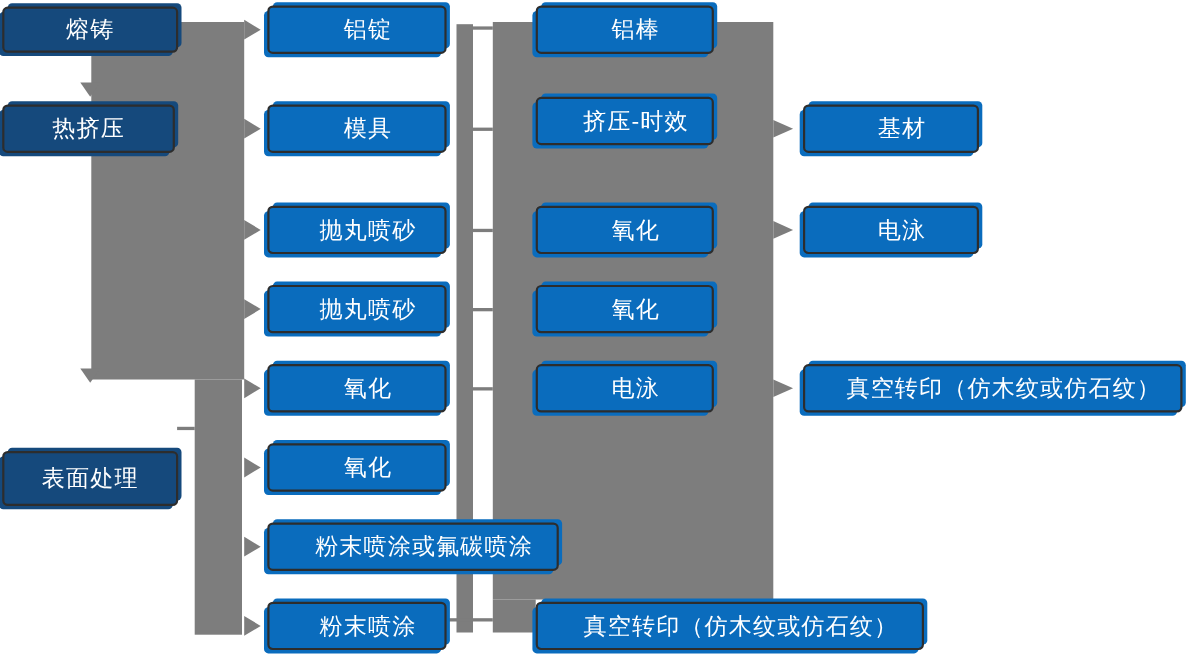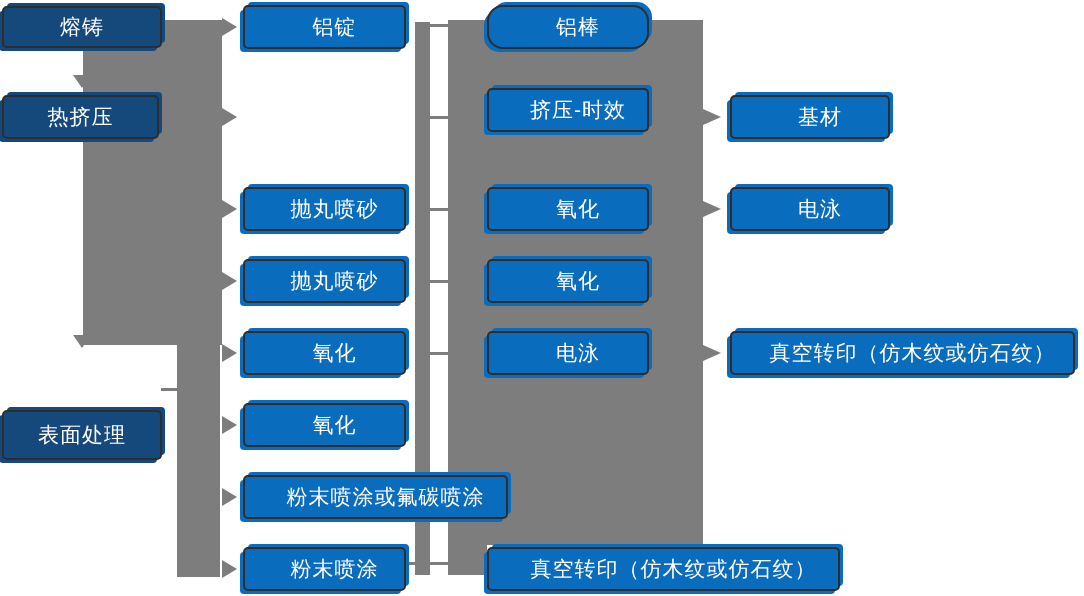--- a/index.html
+++ b/index.html
@@ -67,28 +67,29 @@
 
   <div class="arr-r2" style="left:703px;top:109px;"></div>
   <div class="arr-r2" style="left:703px;top:201px;"></div>
   <div class="arr-r2" style="left:703px;top:345px;"></div>
 
   <div class="node navy" style="left:2px;top:6px;width:160px;height:42px;text-align:center;">熔铸</div>
   <div class="node navy" style="left:2px;top:95px;width:157px;height:44px;">热挤压</div>
   <div class="node navy" style="left:2px;top:363px;width:160px;height:50px;margin-top:47px;">表面处理</div>
 
   <div class="node blue" style="left:243px;top:5px;width:163px;height:44px;">铝锭</div>
+  <div class="node blue" style="left:243px;top:95px;width:163px;height:44px;">模具</div>
   <div class="node blue" style="left:243px;top:187px;width:163px;height:44px;">抛丸喷砂</div>
   <div class="node blue" style="left:243px;top:259px;width:163px;height:44px;">抛丸喷砂</div>
   <div class="node blue" style="left:243px;top:331px;width:163px;height:44px;">氧化</div>
   <div class="node blue" style="left:243px;top:403px;width:163px;height:44px;">氧化</div>
   <div class="node blue" style="left:243px;top:475px;width:265px;height:44px;">粉末喷涂或氟碳喷涂</div>
   <div class="node blue" style="left:243px;top:547px;width:163px;height:44px;">粉末喷涂</div>
 
-  <div class="node blue" style="left:487px;top:5px;width:162px;height:44px;border-radius:16px;">铝棒</div>
+  <div class="node blue" style="left:487px;top:5px;width:162px;height:44px;">铝棒</div>
   <div class="node blue" style="left:487px;top:88px;width:162px;height:44px;">挤压-时效</div>
   <div class="node blue" style="left:487px;top:187px;width:162px;height:44px;">氧化</div>
   <div class="node blue" style="left:487px;top:259px;width:162px;height:44px;">氧化</div>
   <div class="node blue" style="left:487px;top:331px;width:162px;height:44px;">电泳</div>
   <div class="node blue" style="left:487px;top:547px;width:353px;height:44px;">真空转印（仿木纹或仿石纹）</div>
 
   <div class="node blue" style="left:730px;top:95px;width:160px;height:44px;">基材</div>
   <div class="node blue" style="left:730px;top:187px;width:160px;height:44px;">电泳</div>
   <div class="node blue" style="left:730px;top:331px;width:345px;height:44px;">真空转印（仿木纹或仿石纹）</div>
 

